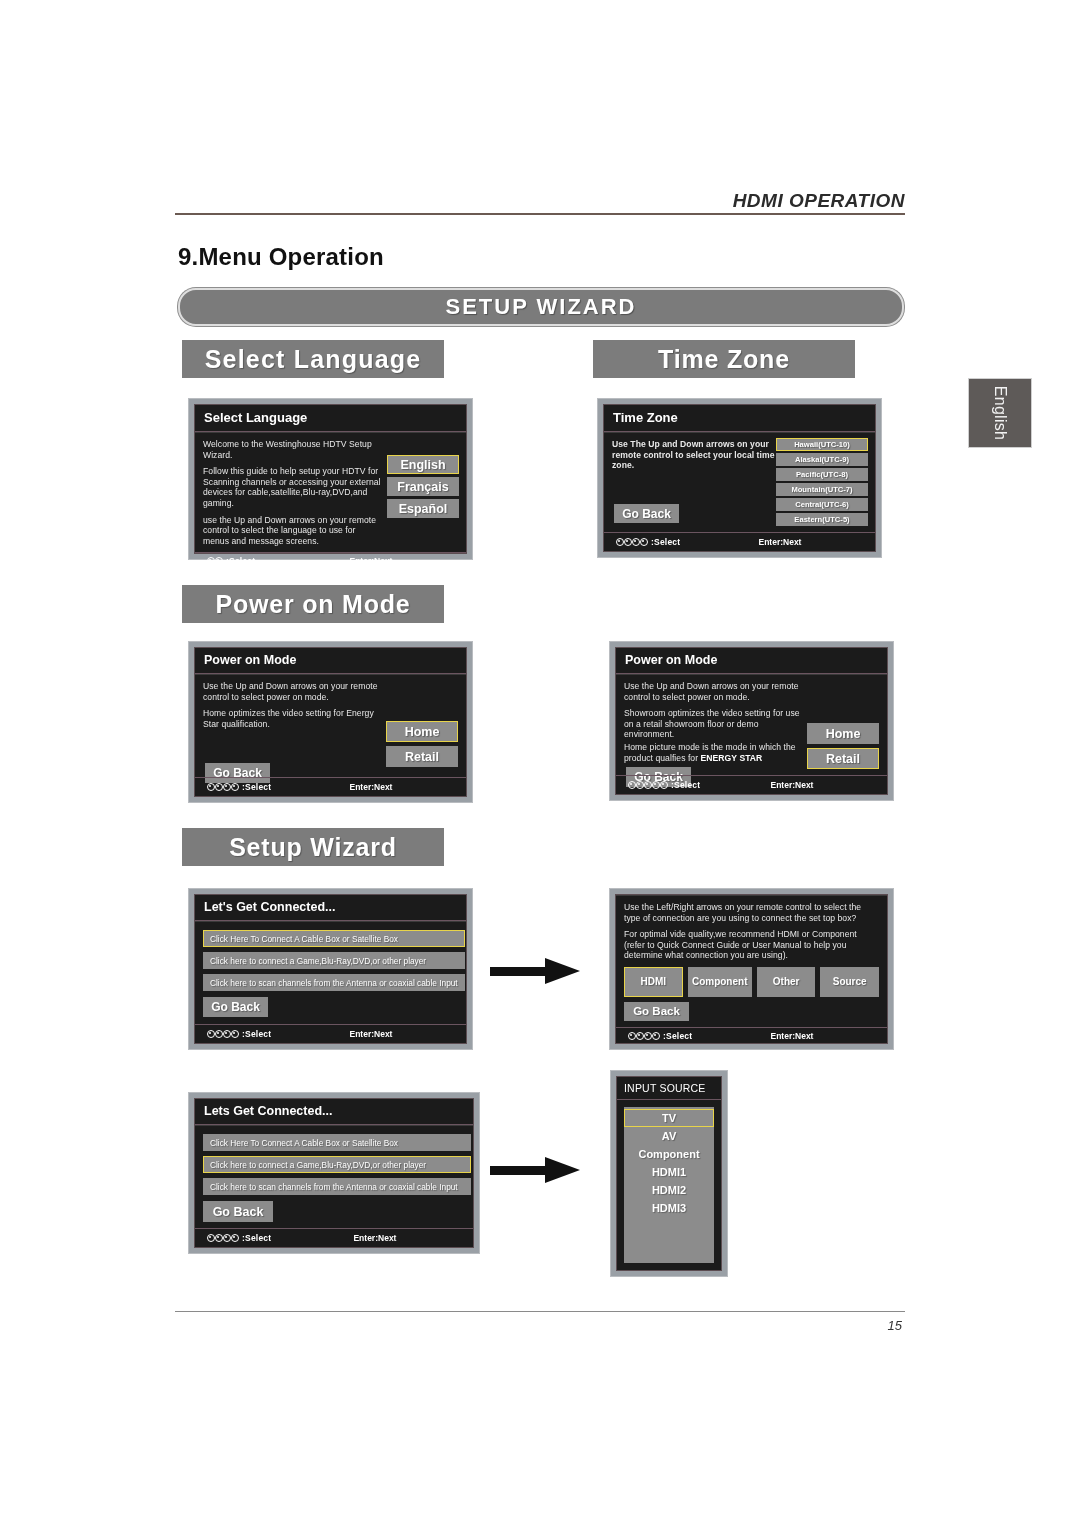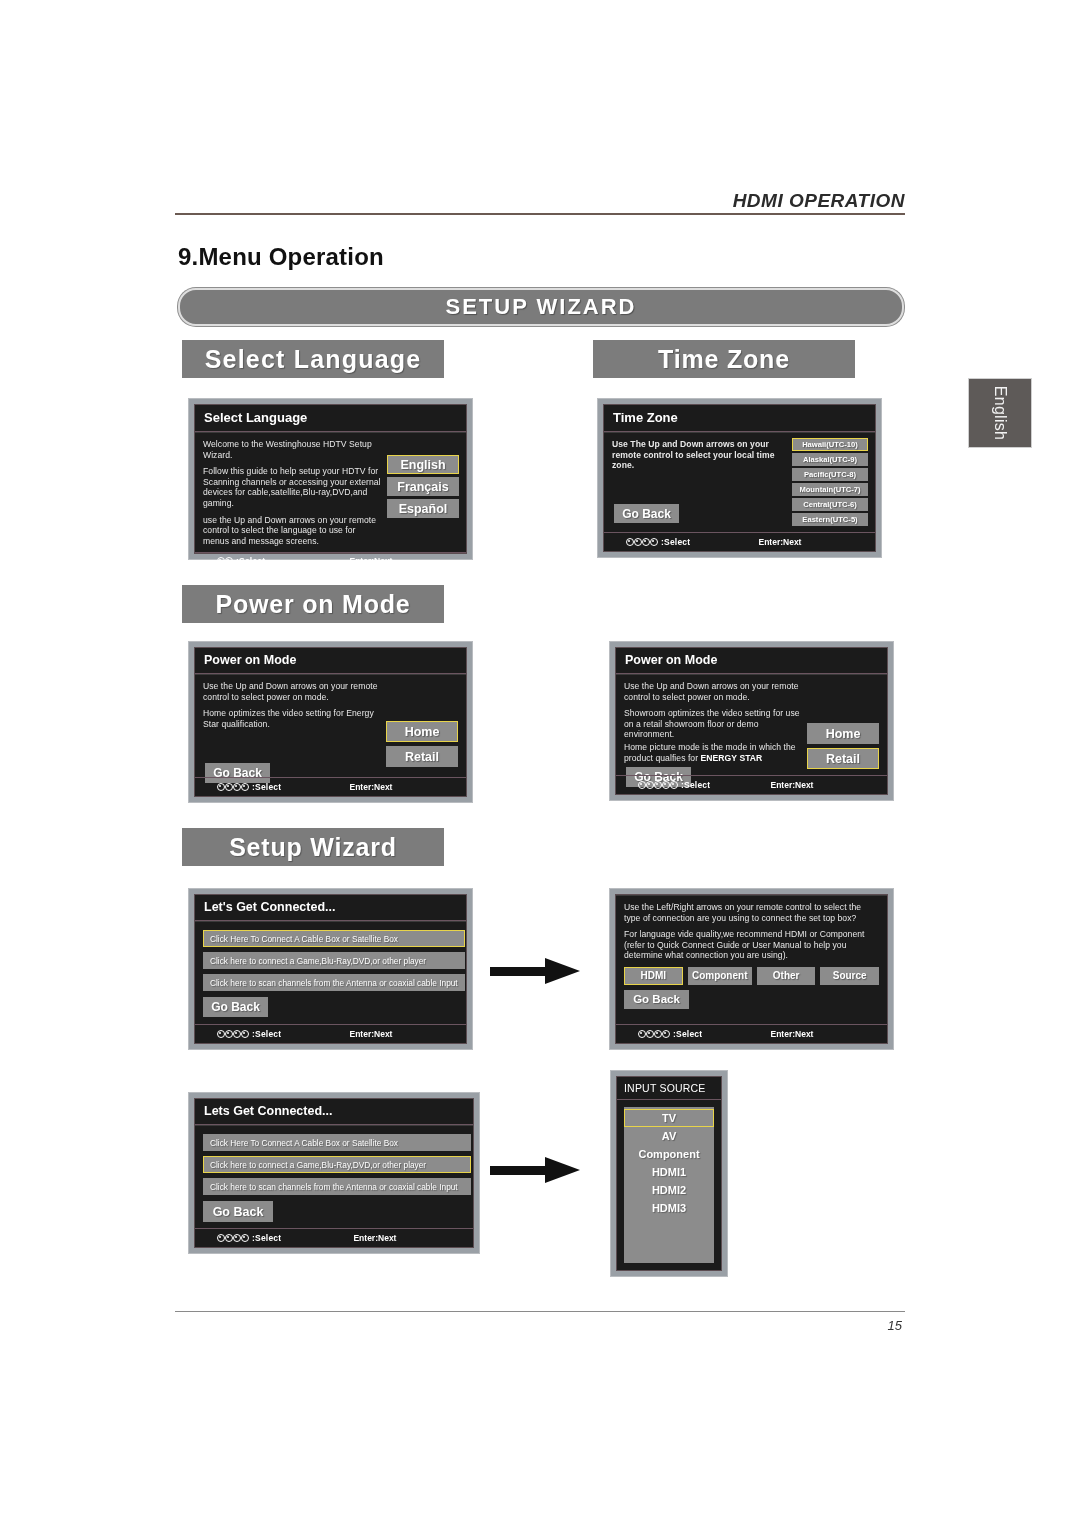--- a/index.html
+++ b/index.html
@@ -143,21 +143,21 @@
     position: relative;
     padding: 6px 8px;
     box-sizing: border-box;
     border-top: 1px solid #3a3a3a;
   }
   .osd-foot {
     border-top: 1px solid #6b5560;
     display: flex;
     align-items: center;
     box-sizing: border-box;
-    padding: 3px 22px;
+    padding: 3px 12px;
     position: relative;
     height: 19px;
     text-align: right;
   }
   .osd-foot .sel {
     color: #ffffff;
     font-size: 8.5px;
     font-weight: bold;
     letter-spacing: 0.2px;
     display: flex;
@@ -224,21 +224,21 @@
   #p-lang .lang-list .btn { width: 72px; height: 19px; font-size: 12.5px; }
   #p-lang .txtcol { width: 180px; }
 
   
   #p-tz { left: 597px; top: 398px; width: 285px; height: 160px; }
   #p-tz .osd-title { font-size: 13px; }
   #p-tz .tz-list {
     position: absolute; right: 7px; top: 5px;
     display: flex; flex-direction: column; gap: 2px;
   }
-  #p-tz .tz-list .btn { width: 76px; height: 13px; font-size: 7.6px; }
+  #p-tz .tz-list .btn { width: 92px; height: 13px; font-size: 7.6px; }
   #p-tz .goback { position: absolute; left: 10px; top: 71px; width: 65px; height: 19px; font-size: 12px; }
 
   
   #p-pom1 { left: 188px; top: 641px; width: 285px; height: 162px; }
   #p-pom1 .osd-title { font-size: 12.5px; }
   #p-pom1 .pom-list { position: absolute; right: 8px; top: 46px; display:flex; flex-direction:column; gap:4px; }
   #p-pom1 .pom-list .btn { width: 72px; height: 21px; font-size: 12.5px; }
   #p-pom1 .goback { position: absolute; left: 10px; top: 88px; width: 65px; height: 20px; font-size: 12px; }
 
   
@@ -253,21 +253,21 @@
   #p-lgc1 { left: 188px; top: 888px; width: 285px; height: 162px; }
   #p-lgc1 .osd-title { font-size: 12.5px; }
   #p-lgc1 .conn-list { display: flex; flex-direction: column; gap: 5px; margin-top: 2px; }
   #p-lgc1 .conn-list .btn { width: 262px; height: 17px; font-size: 8.3px; font-weight: normal; }
   #p-lgc1 .goback { margin-top: 6px; width: 65px; height: 20px; font-size: 12px; }
 
   
   #p-css { left: 609px; top: 888px; width: 285px; height: 162px; }
   #p-css .osd-title { font-size: 13px; }
   #p-css .src-row { display: flex; gap: 5px; margin-top: 6px; }
-  #p-css .src-row .btn { height: 18px; font-size: 10px; }
+  #p-css .src-row .btn { height: 30px; font-size: 10px; }
   #p-css .src-row .btn:nth-child(1) { width: 62px; }
   #p-css .src-row .btn:nth-child(2) { width: 68px; }
   #p-css .src-row .btn:nth-child(3) { width: 62px; }
   #p-css .src-row .btn:nth-child(4) { width: 62px; }
   #p-css .goback { margin-top: 5px; width: 65px; height: 19px; font-size: 11.5px; }
 
   
   #p-lgc2 { left: 188px; top: 1092px; width: 292px; height: 162px; }
   #p-lgc2 .osd-title { font-size: 12.5px; }
   #p-lgc2 .conn-list { display: flex; flex-direction: column; gap: 5px; margin-top: 2px; }
@@ -503,21 +503,21 @@
         <div class="enter">Enter:Next</div>
       </div>
     </div>
   </div>
 
   <div class="osd" id="p-css">
     <div class="osd-inner">
       <div class="osd-body">
         <div class="osd-text">
           <p>Use the Left/Right arrows on your remote control to select the type of connection are you using to connect the set top box?</p>
-          <p>For language vide quality,we recommend HDMI or Component (refer to Quick Connect Guide or User Manual to help you determine what connection you are using).</p>
+          <p>For optimal vide quality,we recommend HDMI or Component (refer to Quick Connect Guide or User Manual to help you determine what connection you are using).</p>
         </div>
         <div class="src-row">
           <div class="btn sel">HDMI</div>
           <div class="btn">Component</div>
           <div class="btn">Other</div>
           <div class="btn">Source</div>
         </div>
         <div class="btn goback">Go Back</div>
       </div>
       <div class="osd-foot">

